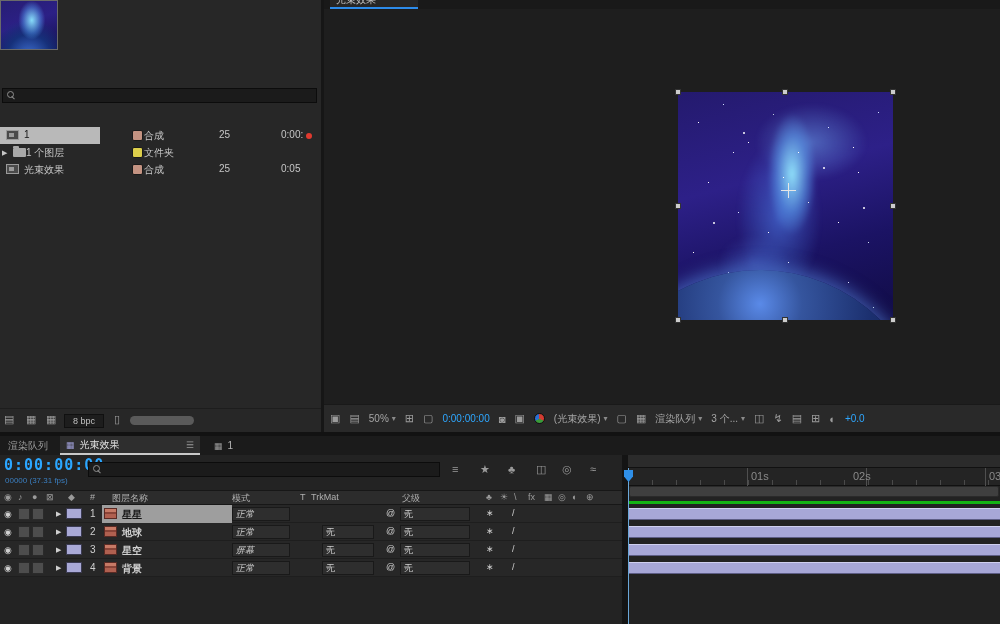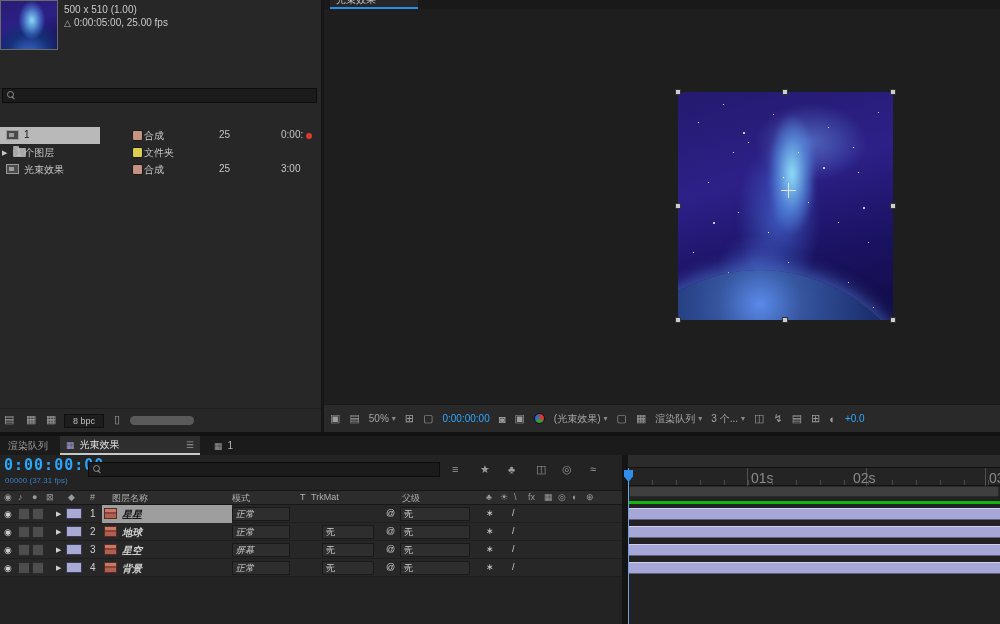--- a/index.html
+++ b/index.html
@@ -124,65 +124,59 @@
   .row-eye{left:4px;top:4px;font-size:9px;color:#d0d0d0;}
   .cellbox{left:18px;top:3px;width:12px;height:12px;background:#4d4d4d;border:1px solid #2a2a2a;}
   .cellbox2{left:32px;}
   .row-exp{left:56px;top:5px;font-size:7px;color:#b5b5b5;}
   .label-chip{left:66px;top:3px;width:16px;height:11px;background:#a9a9d6;border:1px solid #3a3a52;border-radius:1px;}
   .row-num{left:90px;top:3px;font-size:10px;}
   .name-wrap{left:102px;top:0;width:130px;height:18px;}
   .name-wrap.sel{background:#9e9e9e;}
   .src-ic{position:absolute;left:2px;top:3px;width:13px;height:11px;background:#b06050;border:1px solid #5a2a24;
     background-image:linear-gradient(#c77a66 30%, #8a4438 30% 60%, #b06050 60%);}
-  .lname{position:absolute;left:20px;top:3px;font-size:10px;font-weight:bold;color:#dcdcdc;font-style:italic;}
+  .lname{position:absolute;left:20px;top:3px;font-size:10px;font-weight:bold;color:#dcdcdc;}
   .name-wrap.sel .lname{color:#141414;}
   .dd{position:absolute;top:2px;height:14px;background:#2e2e2e;border:1px solid #191919;color:#c5c5c5;
     font-size:9px;display:flex;align-items:center;justify-content:space-between;padding:0 3px;}
   .dd .arr{font-size:7px;color:#8a8a8a;}
   .dd-mode{left:232px;width:58px;font-style:italic;}
   .dd-trk{left:322px;width:52px;}
   .dd-par{left:400px;width:70px;}
   .whip{left:386px;top:3px;font-size:9px;color:#a5a5a5;}
   .sw1{left:486px;top:3px;font-size:9px;color:#bdbdbd;}
   .sw2{left:512px;top:3px;font-size:9px;color:#bdbdbd;}
 
   .tl-divider{position:absolute;left:622px;top:19px;width:6px;height:169px;background:#141414;}
 
   .tl-right{position:absolute;left:628px;top:19px;width:372px;height:169px;background:#222;}
   .tl-nav{position:absolute;left:0;top:0;width:372px;height:13px;background:#2b2b2b;border-bottom:1px solid #111;}
   .tl-ruler{position:absolute;left:0;top:13px;width:372px;height:18px;background:#242424;border-bottom:1px solid #111;}
   .tl-ruler .ticks{position:absolute;left:0;bottom:0;width:372px;height:5px;
     background:repeating-linear-gradient(90deg,#4a4a4a 0 1px,transparent 1px 24px);}
-  .rlabel{position:absolute;top:2px;font-size:14px;color:#8a8a8a;}
+  .rlabel{position:absolute;top:2px;font-size:11px;color:#8a8a8a;}
   .rtick{position:absolute;top:0;width:1px;height:18px;background:#4f4f4f;}
   .workarea{position:absolute;left:1px;top:31px;width:370px;height:11px;background:#3f3f3f;
     border:1px solid #2a2a2a;border-radius:2px;}
   .renderline{position:absolute;left:0;top:46px;width:372px;height:3px;background:#14b314;}
   .lbar{position:absolute;left:0;width:372px;height:12px;background:#a7a7d7;
     border-top:1px solid #cfcfef;border-bottom:1px solid #5d5d85;}
   .playhead-line{position:absolute;left:0;top:13px;width:1px;height:156px;background:#6aa7d8;}
   .playhead-handle{position:absolute;left:-4px;top:15px;width:9px;height:12px;background:#2f8fe8;
     clip-path:polygon(0 0,100% 0,100% 55%,50% 100%,0 55%);}
 </style>
 </head>
 <body>
 
 <div class="app">
 
   <div class="top-area">
 
     <div class="project-panel">
       <div class="pp-thumb"></div>
-      <div class="pp-info">
-        <div>500 x 510 (1.00)</div>
-        <div>
-          <span class="delta">△</span><span>0:00:05:00, 25.00 fps</span>
-        </div>
-      </div>
 
       <div class="searchbox pp-search">
         <span class="mag"></span>
         <input class="search-input" style="">
       </div>
 
 
       <div class="pp-rows">
         <div class="pp-row">
           <div class="pp-name-sel"></div>
@@ -190,31 +184,31 @@
           <span class="nm-dark" style="left:24px">1</span>
           <span style="left:132px;top:3px"><i class="swatch sw-tan" style="display:inline-block"></i></span>
           <span style="left:144px">合成</span>
           <span style="left:204px;width:26px;text-align:right">25</span>
           <span style="left:281px">0:00:</span>
           <i class="red-dot"></i>
         </div>
         <div class="pp-row">
           <span class="exp-ic" style="left:2px;top:5px">▶</span>
           <span style="left:13px;top:4px"><i class="folder-ic"></i></span>
-          <span style="left:16px">1 个图层</span>
+          <span style="left:26px">1 个图层</span>
           <span style="left:132px;top:3px"><i class="swatch sw-yellow" style="display:inline-block"></i></span>
           <span style="left:144px">文件夹</span>
         </div>
         <div class="pp-row">
           <span style="left:6px;top:3px"><i class="comp-ic"></i></span>
           <span style="left:24px">光束效果</span>
           <span style="left:132px;top:3px"><i class="swatch sw-tan" style="display:inline-block"></i></span>
           <span style="left:144px">合成</span>
           <span style="left:204px;width:26px;text-align:right">25</span>
-          <span style="left:281px">3:00</span>
+          <span style="left:281px">0:05</span>
         </div>
       </div>
 
       <div class="pp-footer">
         <span class="ic" style="left:4px">▤</span>
         <span class="ic" style="left:26px">▦</span>
         <span class="ic" style="left:46px">▦</span>
         <span class="bpc-box">8 bpc</span>
         <span class="ic" style="left:114px">▯</span>
         <span class="hscroll"></span>

